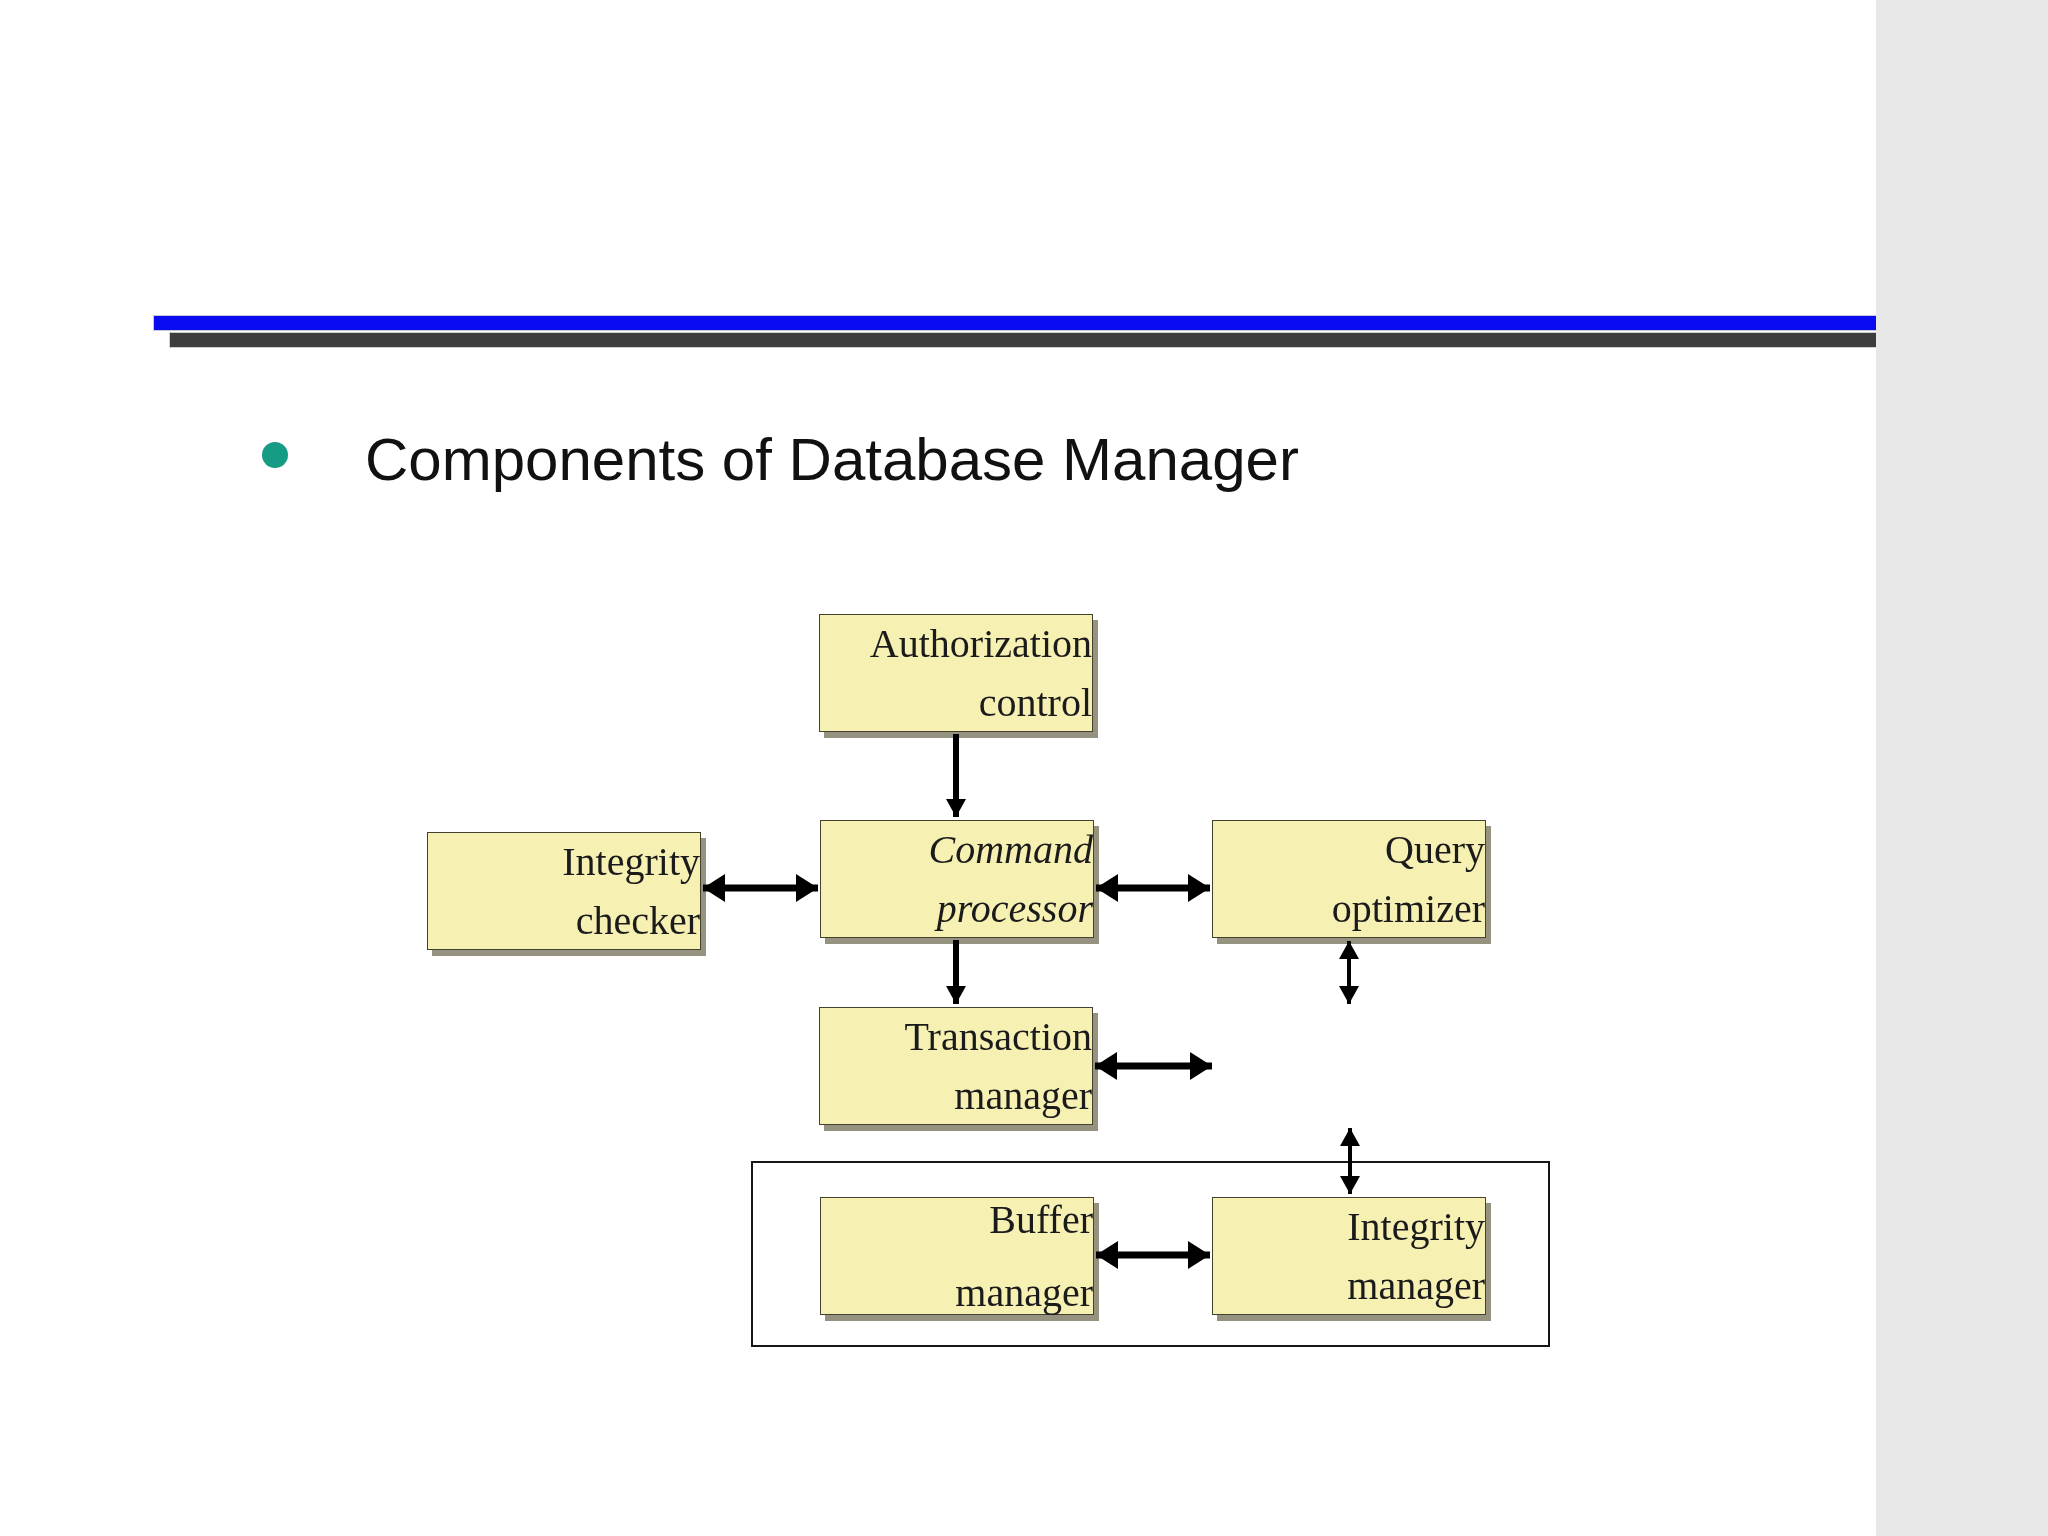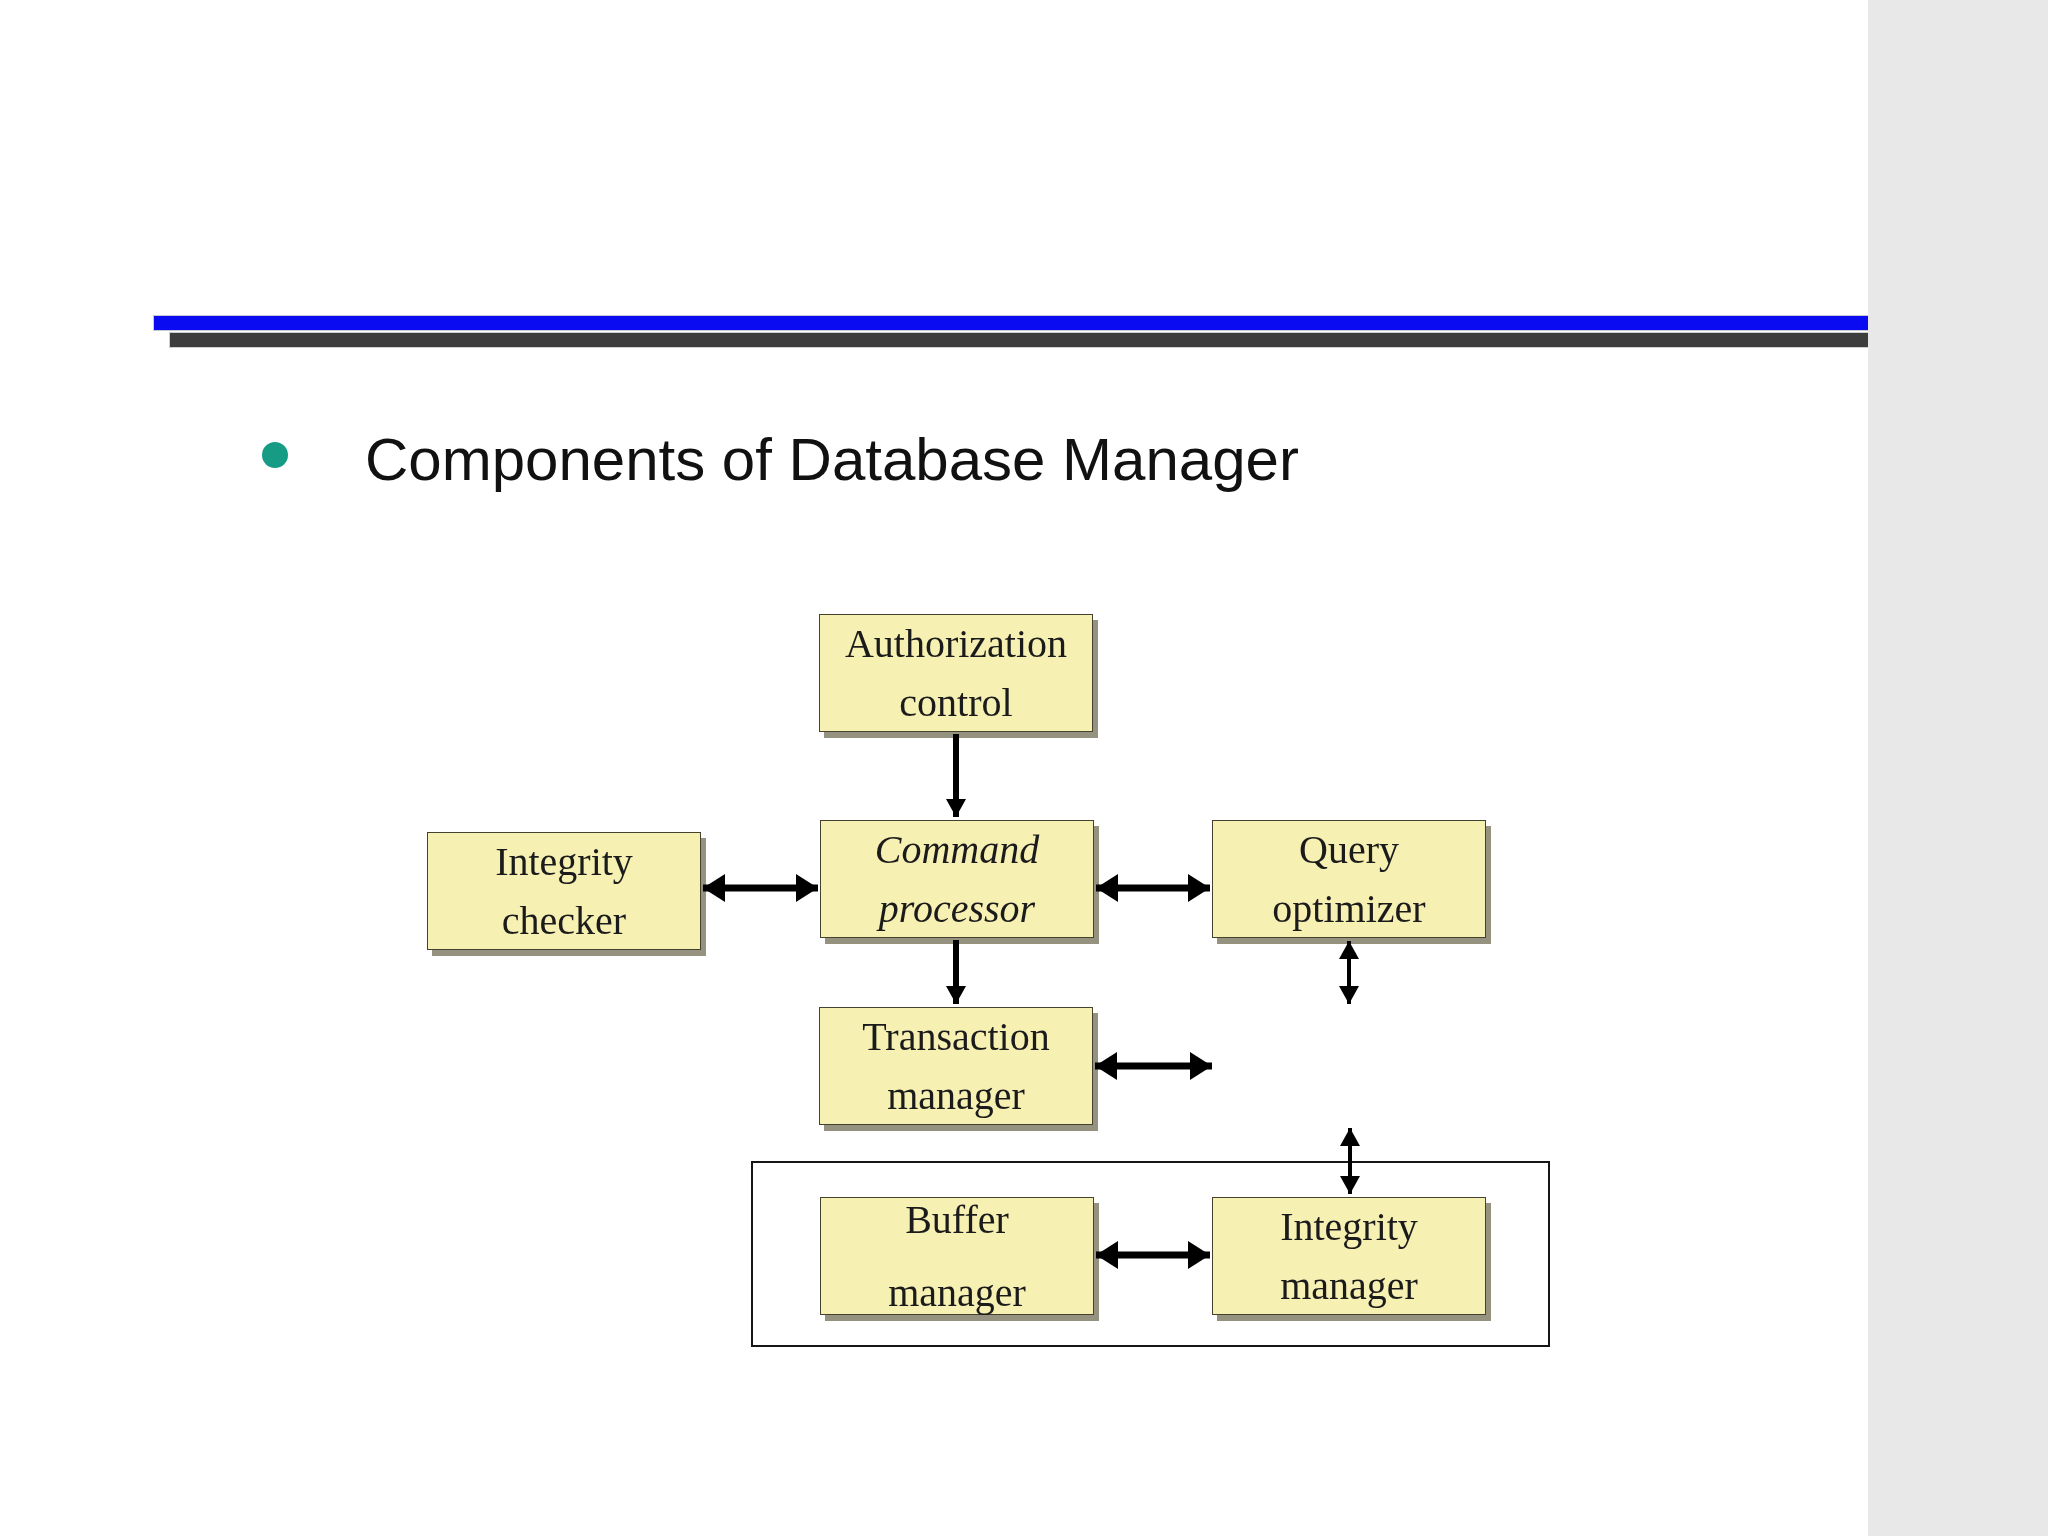--- a/index.html
+++ b/index.html
@@ -15,20 +15,21 @@
     --box-text:#1b1b1b;
     --group-border:#161616;
   }
   html,body{margin:0;padding:0;background:#e8e8e8;}
   .slide{
     position:relative;
     width:1868px;height:1536px;
     background:var(--background);
     overflow:hidden;
     font-family:"Liberation Serif", serif;
+    padding-left:8px;
   }
   
   .rule-blue{
     position:absolute;left:154px;top:316px;width:1740px;height:14px;
     background:var(--rule-blue);
     box-shadow:0 0 0 1px #c9c9d6;
   }
   .rule-dark{
     position:absolute;left:170px;top:333px;width:1742px;height:14px;
     background:var(--rule-dark);
@@ -48,21 +49,21 @@
     letter-spacing:0px;
     white-space:nowrap;
   }
   
   .box{
     position:absolute;
     width:274px;height:118px;
     background:var(--box-fill);
     border:1.5px solid var(--box-border);
     box-shadow:5px 6px 0 0 var(--box-shadow);
-    display:flex;flex-direction:column;justify-content:center;align-items:center;
+    display:flex;flex-direction:column;justify-content:center;align-items:flex-end;
     gap:19px;
     box-sizing:border-box;
     z-index:2;
   }
   .box .box-line{
     font-size:40px;line-height:40px;color:var(--box-text);
     white-space:nowrap;
   }
   .box.single{gap:0;}
   

